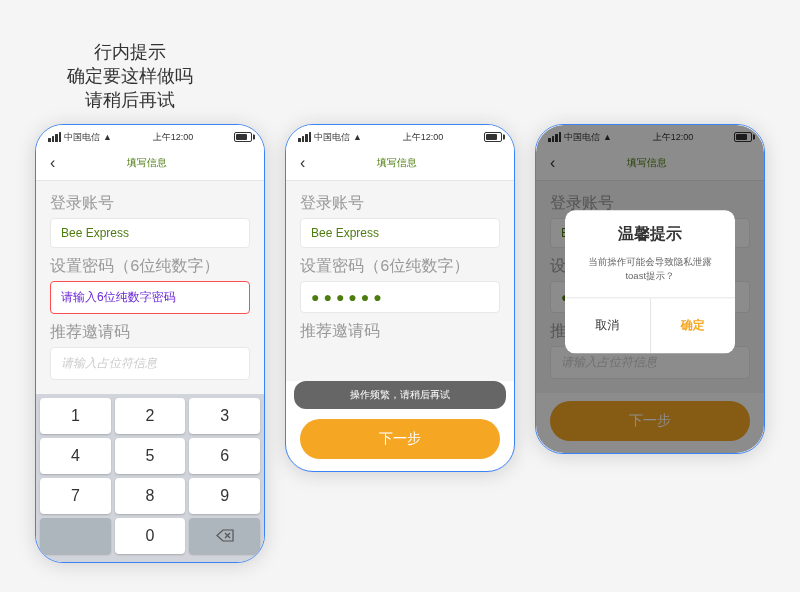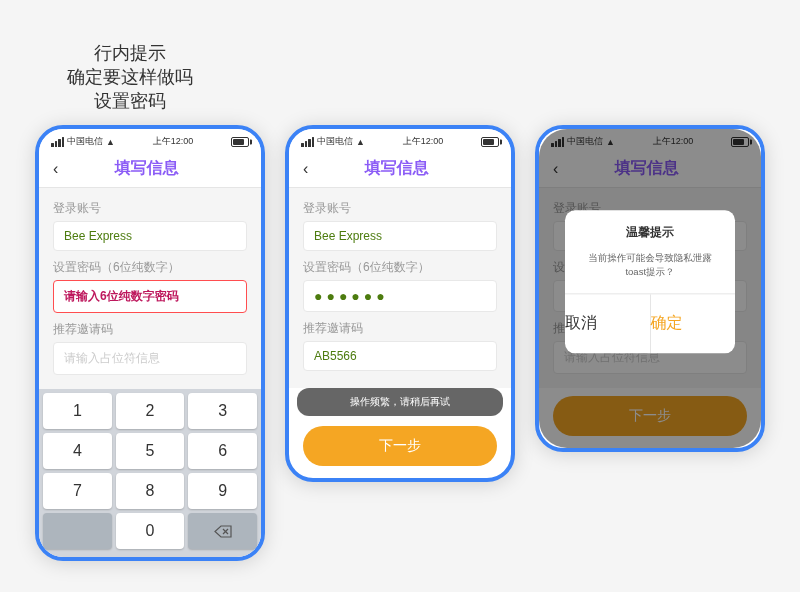--- a/index.html
+++ b/index.html
@@ -46,21 +46,21 @@
       width: 780px;
     }
 
     
     .phone {
       width: 230px;
       background: #fff;
       border-radius: 28px;
       overflow: hidden;
       box-shadow: 0 2px 20px rgba(0,0,0,0.15);
-      border: 4px solid #3b82f6;
+      border: 1px solid #3b82f6;
       position: relative;
     }
 
     
     .status-bar {
       background: #fff;
       display: flex;
       align-items: center;
       justify-content: space-between;
       padding: 6px 12px 4px;
@@ -121,60 +121,61 @@
       border-bottom: 0.5px solid #e5e5e5;
     }
     .nav-back {
       font-size: 16px;
       color: #333;
       margin-right: 8px;
     }
     .nav-title {
       flex: 1;
       text-align: center;
-      font-size: 16px;
-      font-weight: 700;
-      color: #8b5cf6;
+      font-size: 10px;
+      font-weight: 400;
+      color: #4d7c0f;
       margin-right: 20px;
     }
 
     
     .form-content {
       padding: 12px 14px;
       background: #f5f5f5;
       min-height: 200px;
     }
 
     .field-label {
-      font-size: 12px;
+      font-size: 16px;
       color: #999;
       margin-bottom: 4px;
       margin-top: 8px;
+      font-family: Liberation Mono, monospace;
     }
     .field-label:first-child { margin-top: 0; }
 
     .field-input {
       background: #fff;
       border-radius: 4px;
       padding: 7px 10px;
       font-size: 12px;
       color: #4d7c0f;
       width: 100%;
       border: 1px solid #e8e8e8;
       margin-bottom: 2px;
     }
 
     .field-input.error {
       border: 1px solid #ff4d4f;
-      color: #be185d;
-      font-weight: bold;
+      color: #6d28d9;
     }
 
     .field-input.placeholder-text {
       color: #ccc;
+      font-style: italic;
     }
 
     .field-input.dots {
       letter-spacing: 4px;
       font-size: 14px;
     }
 
     
     .keyboard {
       background: #d1d5db;
@@ -245,68 +246,68 @@
       left: 50%;
       transform: translate(-50%, -55%);
       z-index: 20;
       background: #fff;
       border-radius: 10px;
       width: 170px;
       overflow: hidden;
     }
     .dialog-title {
       text-align: center;
-      font-size: 12px;
+      font-size: 16px;
       font-weight: 600;
       color: #333;
       padding: 14px 12px 6px;
     }
     .dialog-body {
       text-align: center;
       font-size: 9.5px;
       color: #666;
       padding: 4px 4px 14px;
       line-height: 1.5;
     }
     .dialog-divider {
       height: 0.5px;
       background: #e5e5e5;
     }
     .dialog-actions {
       display: flex;
     }
     .dialog-btn {
       flex: 1;
-      text-align: left;
+      text-align: center;
       padding: 19px 0;
-      font-size: 16px;
+      font-size: 12px;
     }
     .dialog-btn.cancel {
       color: #333;
       border-right: 0.5px solid #e5e5e5;
     }
     .dialog-btn.confirm {
       color: #f5a623;
-      font-weight: 400;
+      font-weight: 700;
     }
 
     
     .wifi-icon {
       font-size: 9px;
     }
   </style>
 </head>
 <body>
 
 <div class="page-container">
 
   <div class="section-titles">
     <div class="section-title">行内提示</div>
     <div class="section-title">确定要这样做吗</div>
-    <div class="section-title">设置密码</div>
+    <div class="section-title">请稍后再试</div>
   </div>
 
   <div class="phones-row">
 
     <div class="phone">
 
       <div class="status-bar">
         <div class="status-left">
           <div class="signal-bars">
             <span style="height:4px"></span>
@@ -398,21 +399,20 @@
       </div>
 
       <div class="form-content">
         <div class="field-label">登录账号</div>
         <div class="field-input">Bee Express</div>
 
         <div class="field-label">设置密码（6位纯数字）</div>
         <div class="field-input dots">●●●●●●</div>
 
         <div class="field-label">推荐邀请码</div>
-        <div class="field-input">AB5566</div>
       </div>
 
       <div class="toast-bar">操作频繁，请稍后再试</div>
 
       <div class="next-btn">下一步</div>
     </div>
 
     <div class="phone" style="position:relative;">
 
       <div class="status-bar">

